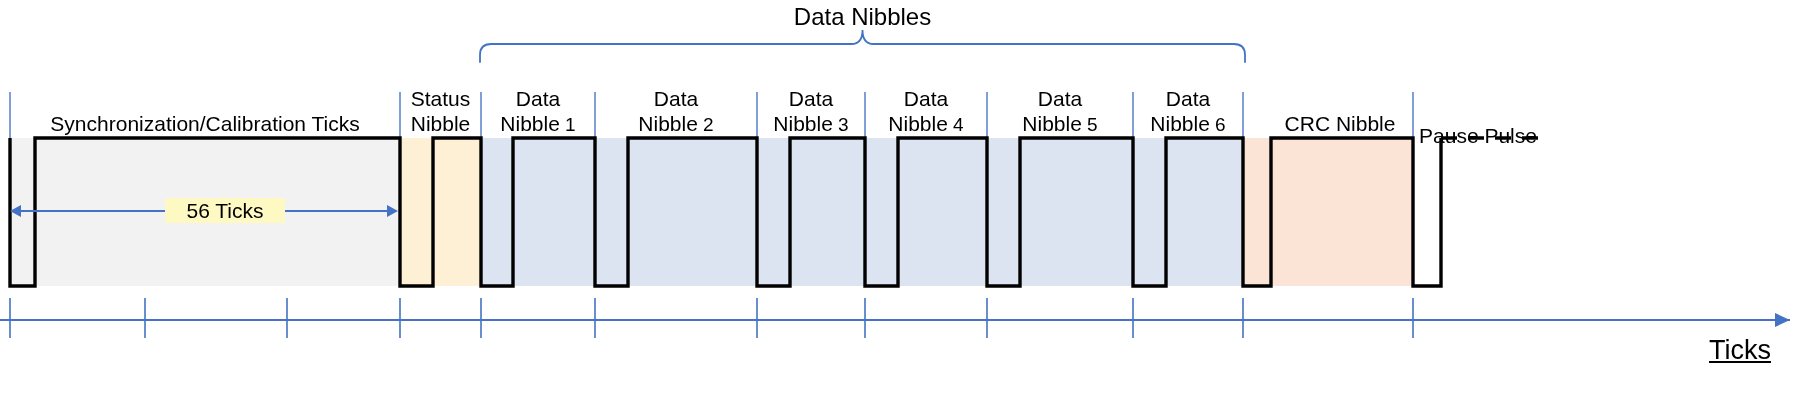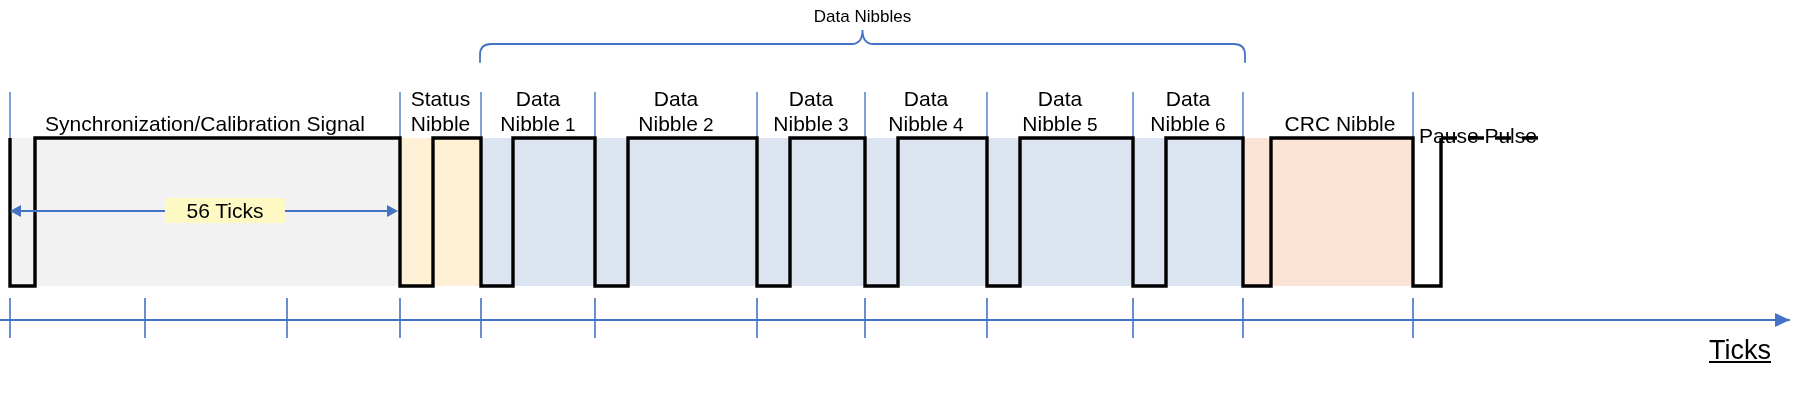--- a/index.html
+++ b/index.html
@@ -27,21 +27,21 @@
     position:absolute;
     text-align:center;
     font-size:21px;
     line-height:25px;
     color:#000000;
     white-space:nowrap;
     pointer-events:none;
   }
   .lbl.two-line{ line-height:25px; }
   .seg-label{ font-size:21px; }
-  .bracket-label{ font-size:17px; }
+  .bracket-label{ font-size:24px; }
   .ticks-label{ font-size:27px;text-decoration:underline; }
   .inner-label{ font-size:21px; }
   .nib-num{ font-size:19px; }
 </style>
 </head>
 <body>
 
 <div id="stage">
 
   <svg id="svg-diagram" viewBox="0 0 1818 400" xmlns="http://www.w3.org/2000/svg">
@@ -100,21 +100,21 @@
         <line x1="865" y1="298" x2="865" y2="338" stroke="#4472c4" stroke-width="1.6"></line>
         <line x1="987" y1="298" x2="987" y2="338" stroke="#4472c4" stroke-width="1.6"></line>
         <line x1="1133" y1="298" x2="1133" y2="338" stroke="#4472c4" stroke-width="1.6"></line>
         <line x1="1243" y1="298" x2="1243" y2="338" stroke="#4472c4" stroke-width="1.6"></line>
         <line x1="1413" y1="298" x2="1413" y2="338" stroke="#4472c4" stroke-width="1.6"></line>
       </g>
   </svg>
 
   <div id="labels">
       <div class="lbl two-line seg-label" style="left: 10px; width: 390px; top: 111px;">
-        <div>Synchronization/Calibration Signal</div>
+        <div>Synchronization/Calibration Ticks</div>
       </div>
       <div class="lbl two-line seg-label" style="left: 400px; width: 81px; top: 86px;">
         <div>Status</div>
         <div>Nibble</div>
       </div>
       <div class="lbl two-line seg-label" style="left: 481px; width: 114px; top: 86px;">
         <div>Data</div>
         <div>Nibble<span class="nib-num"> 1</span></div>
       </div>
       <div class="lbl two-line seg-label" style="left: 595px; width: 162px; top: 86px;">

